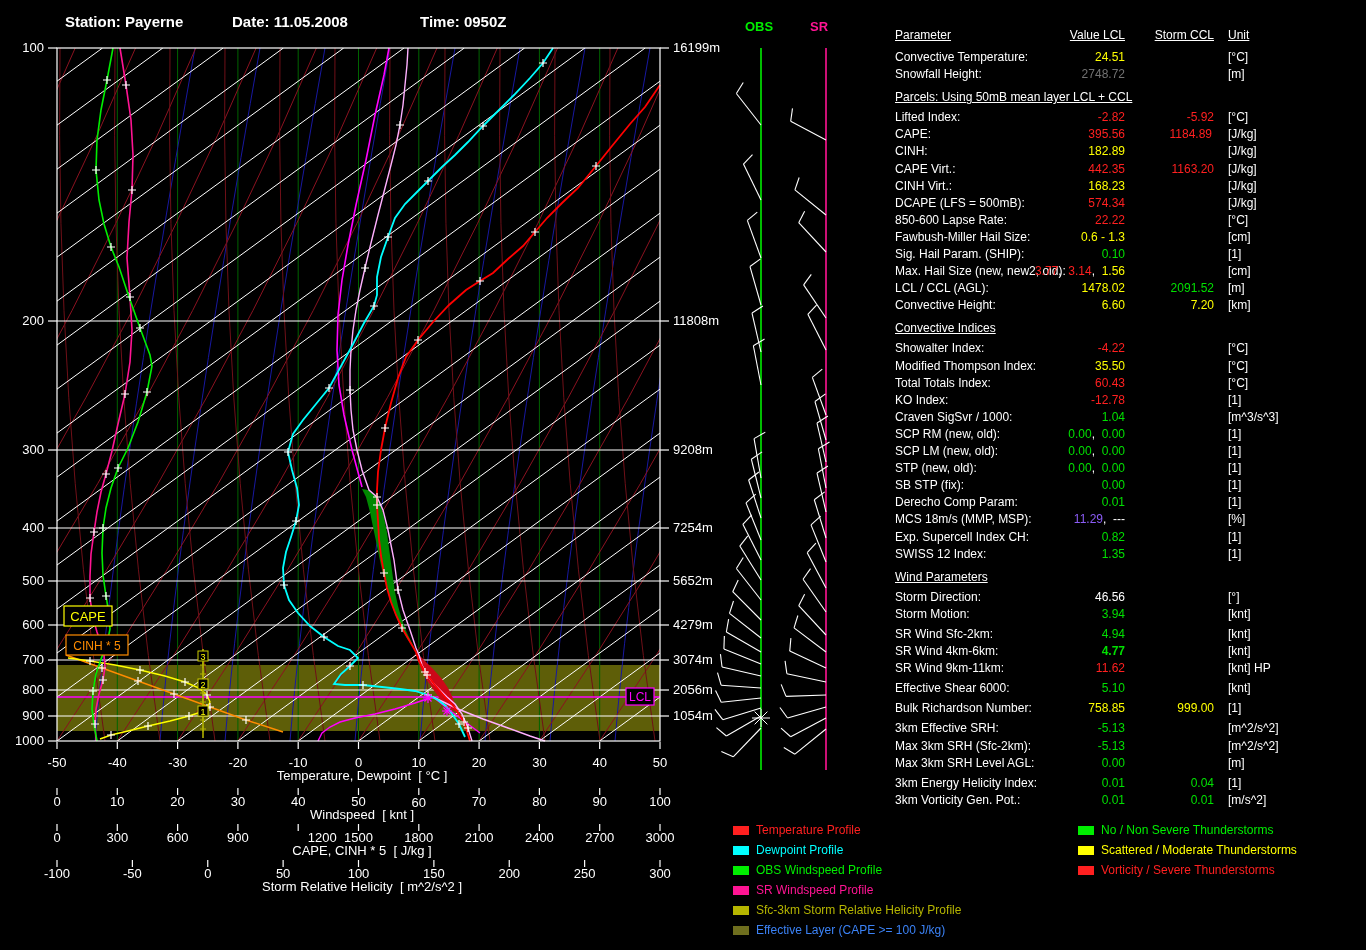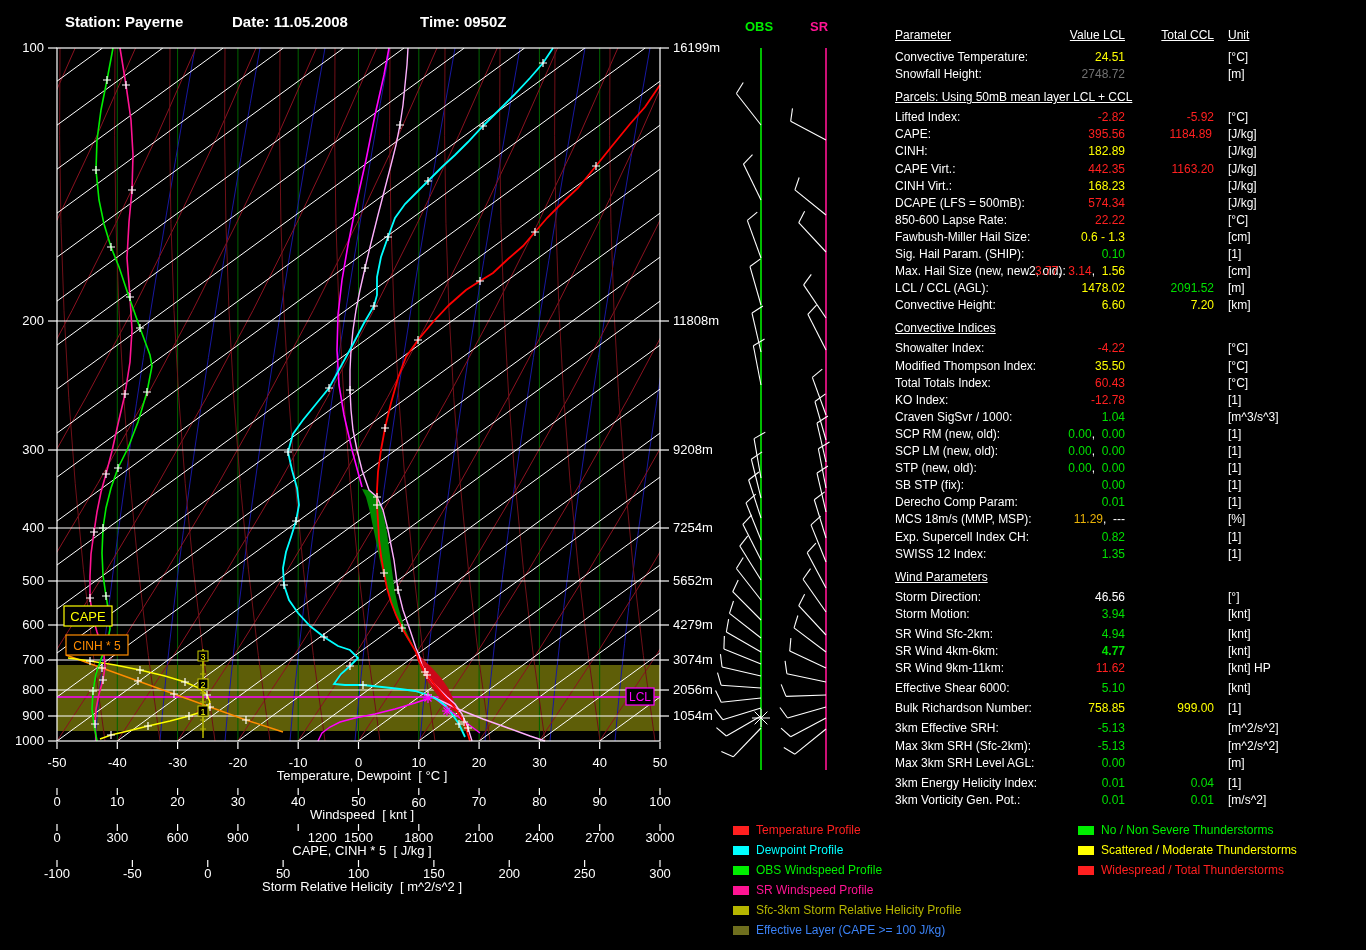--- a/index.html
+++ b/index.html
@@ -447,21 +447,21 @@
       <div class="abs axnum" style="left:358.5px;top:867px;">100</div>
       <div class="abs axnum" style="left:433.875px;top:867px;">150</div>
       <div class="abs axnum" style="left:509.25px;top:867px;">200</div>
       <div class="abs axnum" style="left:584.625px;top:867px;">250</div>
       <div class="abs axnum" style="left:660px;top:867px;">300</div>
       <div class="abs axtitle" style="left:362px;top:880px;">Storm Relative Helicity  [ m^2/s^2 ]</div>
       <div class="abs colhdr" style="left: 745px; top: 20px; color: rgb(0, 238, 0);">OBS</div>
       <div class="abs colhdr" style="left: 810px; top: 20px; color: rgb(255, 20, 147);">SR</div>
       <div class="abs tbl colhdr und" style="left:895px;top:29px;font-weight:normal;">Parameter</div>
       <div class="abs tbl und ra" style="left:1057px;top:29px;width:68px;">Value LCL</div>
-      <div class="abs tbl und ra" style="left:1146px;top:29px;width:68px;">Total CCL</div>
+      <div class="abs tbl und ra" style="left:1146px;top:29px;width:68px;">Storm CCL</div>
       <div class="abs tbl und" style="left:1228px;top:29px;">Unit</div>
       <div class="abs tbl" style="left:895px;top:51px;">Convective Temperature:</div>
       <div class="abs tbl ra" style="left:975px;top:51px;width:150px;"><span style="color: rgb(255, 255, 0);">24.51</span></div>
       <div class="abs tbl" style="left:1228px;top:51px;">[°C]</div>
       <div class="abs tbl" style="left:895px;top:68.1px;">Snowfall Height:</div>
       <div class="abs tbl ra" style="left:975px;top:68.1px;width:150px;"><span style="color: #737373; margin-top: 8px;">2748.72</span></div>
       <div class="abs tbl" style="left:1228px;top:68.1px;">[m]</div>
       <div class="abs tbl und" style="left:895px;top:91.19999999999999px;">Parcels: Using 50mB mean layer LCL + CCL</div>
       <div class="abs tbl" style="left:895px;top:111.19999999999999px;">Lifted Index:</div>
       <div class="abs tbl ra" style="left:975px;top:111.19999999999999px;width:150px;"><span style="color: rgb(255, 32, 32);">-2.82</span></div>
@@ -529,21 +529,21 @@
       <div class="abs tbl" style="left:895px;top:462.1000000000002px;">STP (new, old):</div>
       <div class="abs tbl ra" style="left:975px;top:462.1000000000002px;width:150px;"><span style="color: rgb(0, 224, 0);">0.00</span><span style="color: rgb(255, 255, 255);">,  </span><span style="color: rgb(0, 224, 0);">0.00</span></div>
       <div class="abs tbl" style="left:1228px;top:462.1000000000002px;">[1]</div>
       <div class="abs tbl" style="left:895px;top:479.2000000000002px;">SB STP (fix):</div>
       <div class="abs tbl ra" style="left:975px;top:479.2000000000002px;width:150px;"><span style="color: rgb(0, 224, 0);">0.00</span></div>
       <div class="abs tbl" style="left:1228px;top:479.2000000000002px;">[1]</div>
       <div class="abs tbl" style="left:895px;top:496.30000000000024px;">Derecho Comp Param:</div>
       <div class="abs tbl ra" style="left:975px;top:496.30000000000024px;width:150px;"><span style="color: rgb(0, 224, 0);">0.01</span></div>
       <div class="abs tbl" style="left:1228px;top:496.30000000000024px;">[1]</div>
       <div class="abs tbl" style="left:895px;top:513.4000000000002px;">MCS 18m/s (MMP, MSP):</div>
-      <div class="abs tbl ra" style="left:975px;top:513.4000000000002px;width:150px;"><span style="color: #eab308; margin-left: 19px;">11.29</span><span style="color: rgb(255, 255, 255);">,  ---</span></div>
+      <div class="abs tbl ra" style="left:975px;top:513.4000000000002px;width:150px;"><span style="color: #8b5cf6; margin-left: 19px;">11.29</span><span style="color: rgb(255, 255, 255);">,  ---</span></div>
       <div class="abs tbl" style="left:1228px;top:513.4000000000002px;">[%]</div>
       <div class="abs tbl" style="left:895px;top:530.5000000000002px;">Exp. Supercell Index CH:</div>
       <div class="abs tbl ra" style="left:975px;top:530.5000000000002px;width:150px;"><span style="color: rgb(0, 224, 0);">0.82</span></div>
       <div class="abs tbl" style="left:1228px;top:530.5000000000002px;">[1]</div>
       <div class="abs tbl" style="left:895px;top:547.6000000000003px;">SWISS 12 Index:</div>
       <div class="abs tbl ra" style="left:975px;top:547.6000000000003px;width:150px;"><span style="color: rgb(0, 224, 0);">1.35</span></div>
       <div class="abs tbl" style="left:1228px;top:547.6000000000003px;">[1]</div>
       <div class="abs tbl und" style="left:895px;top:570.7000000000003px;">Wind Parameters</div>
       <div class="abs tbl" style="left:895px;top:590.7000000000003px;">Storm Direction:</div>
       <div class="abs tbl ra" style="left:975px;top:590.7000000000003px;width:150px;"><span style="color: rgb(255, 255, 255);">46.56</span></div>
@@ -594,15 +594,15 @@
       <div class="abs legend-label" style="left: 756px; top: 884px; color: rgb(255, 20, 147);">SR Windspeed Profile</div>
       <div class="sw" style="left: 733px; top: 906px; background: rgb(181, 181, 0);"></div>
       <div class="abs legend-label" style="left: 756px; top: 904px; color: rgb(181, 181, 0);">Sfc-3km Storm Relative Helicity Profile</div>
       <div class="sw" style="left: 733px; top: 926px; background: rgb(110, 110, 30);"></div>
       <div class="abs legend-label" style="left: 756px; top: 924px; color: #3b82f6;">Effective Layer (CAPE &gt;= 100 J/kg)</div>
       <div class="sw" style="left: 1078px; top: 826px; background: rgb(0, 238, 0);"></div>
       <div class="abs legend-label" style="left: 1101px; top: 824px; color: rgb(0, 238, 0);">No / Non Severe Thunderstorms</div>
       <div class="sw" style="left: 1078px; top: 846px; background: rgb(255, 255, 0);"></div>
       <div class="abs legend-label" style="left: 1101px; top: 844px; color: rgb(255, 255, 0);">Scattered / Moderate Thunderstorms</div>
       <div class="sw" style="left: 1078px; top: 866px; background: rgb(255, 32, 32);"></div>
-      <div class="abs legend-label" style="left: 1101px; top: 864px; color: rgb(255, 32, 32);">Widespread / Total Thunderstorms</div>
+      <div class="abs legend-label" style="left: 1101px; top: 864px; color: rgb(255, 32, 32);">Vorticity / Severe Thunderstorms</div>
     </div>
 </div>
 
 </body></html>

